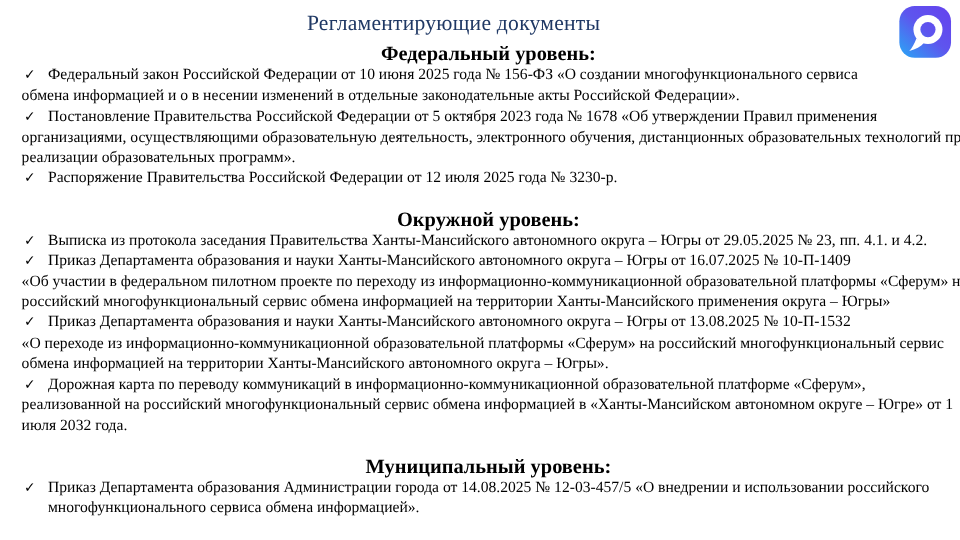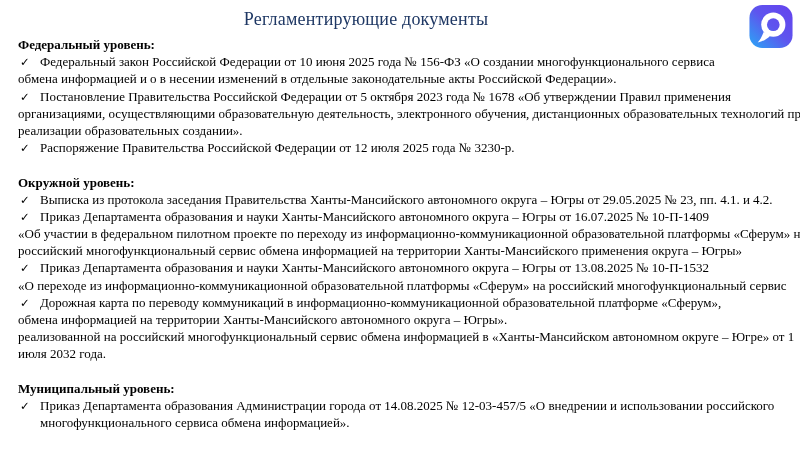--- a/index.html
+++ b/index.html
@@ -14,21 +14,21 @@
   }
   .slide {
     position: relative;
     width: 800px;
     height: 450px;
     background: #ffffff;
   }
   .slide-title {
     position: absolute;
     top: 9px;
-    left: 0;
+    left: 12px;
     width: 732px;
     text-align: center;
     font-size: 18px;
     font-weight: normal;
     color: #1f3864;
     letter-spacing: 0.2px;
   }
   .logo {
     position: absolute;
     top: 4px;
@@ -43,21 +43,22 @@
     right: 4px;
   }
   .line {
     height: 17.2px;
     line-height: 17.2px;
     font-size: 13px;
     white-space: nowrap;
   }
   .line.heading {
     font-weight: bold;
-    font-size: 13px;
+    font-size: 17px;
+    text-align: center;
   }
   .line.hang {
     padding-left: 22px;
   }
   .spacer {
     height: 17.2px;
   }
   .check {
     display: inline-block;
     width: 20px;
@@ -86,32 +87,32 @@
     <circle cx="26.5" cy="22" r="13.2" fill="#ffffff"></circle>
     <circle cx="26.5" cy="22" r="6.9" fill="url(#lg)"></circle>
   </svg>
 
   <div class="content">
       <div class="line heading">Федеральный уровень:</div>
       <div class="line"><span class="check">✓</span><span>Федеральный закон Российской Федерации от 10 июня 2025 года № 156-ФЗ «О создании многофункционального сервиса</span></div>
       <div class="line"><span>обмена информацией и о в несении изменений в отдельные законодательные акты Российской Федерации».</span></div>
       <div class="line"><span class="check">✓</span><span>Постановление Правительства Российской Федерации от 5 октября 2023 года № 1678 «Об утверждении Правил применения</span></div>
       <div class="line"><span>организациями, осуществляющими образовательную деятельность, электронного обучения, дистанционных образовательных технологий при</span></div>
-      <div class="line"><span>реализации образовательных создании».</span></div>
+      <div class="line"><span>реализации образовательных программ».</span></div>
       <div class="line"><span class="check">✓</span><span>Распоряжение Правительства Российской Федерации от 12 июля 2025 года № 3230-р.</span></div>
       <div class="spacer"></div>
       <div class="line heading">Окружной уровень:</div>
       <div class="line"><span class="check">✓</span><span>Выписка из протокола заседания Правительства Ханты-Мансийского автономного округа – Югры от 29.05.2025 № 23, пп. 4.1.  и 4.2.</span></div>
       <div class="line"><span class="check">✓</span><span>Приказ Департамента образования и науки Ханты-Мансийского автономного округа – Югры от 16.07.2025 № 10-П-1409</span></div>
       <div class="line"><span>«Об участии в федеральном пилотном проекте по переходу из информационно-коммуникационной  образовательной платформы «Сферум» на</span></div>
       <div class="line"><span>российский многофункциональный сервис обмена информацией на  территории Ханты-Мансийского применения округа – Югры»</span></div>
       <div class="line"><span class="check">✓</span><span>Приказ Департамента образования и науки Ханты-Мансийского автономного округа – Югры от 13.08.2025 № 10-П-1532</span></div>
       <div class="line"><span>«О переходе из информационно-коммуникационной образовательной платформы «Сферум» на российский многофункциональный сервис</span></div>
+      <div class="line"><span>обмена информацией на территории Ханты-Мансийского автономного округа – Югры».</span></div>
       <div class="line"><span class="check">✓</span><span>Дорожная карта по переводу коммуникаций в информационно-коммуникационной образовательной платформе «Сферум»,</span></div>
-      <div class="line"><span>обмена информацией на территории Ханты-Мансийского автономного округа – Югры».</span></div>
       <div class="line"><span>реализованной на российский многофункциональный сервис обмена информацией в «Ханты-Мансийском автономном округе – Югре» от 1</span></div>
       <div class="line"><span>июля 2032 года.</span></div>
       <div class="spacer"></div>
       <div class="line heading">Муниципальный уровень:</div>
       <div class="line"><span class="check">✓</span><span>Приказ Департамента образования Администрации города от 14.08.2025 № 12-03-457/5 «О внедрении и использовании российского</span></div>
       <div class="line hang"><span>многофункционального сервиса обмена информацией».</span></div>
     </div>
 
 </div>
 

